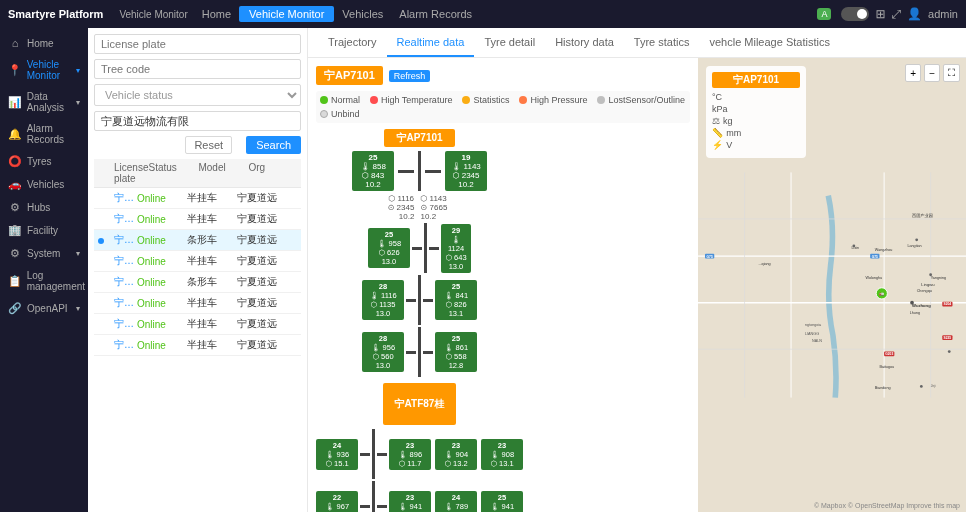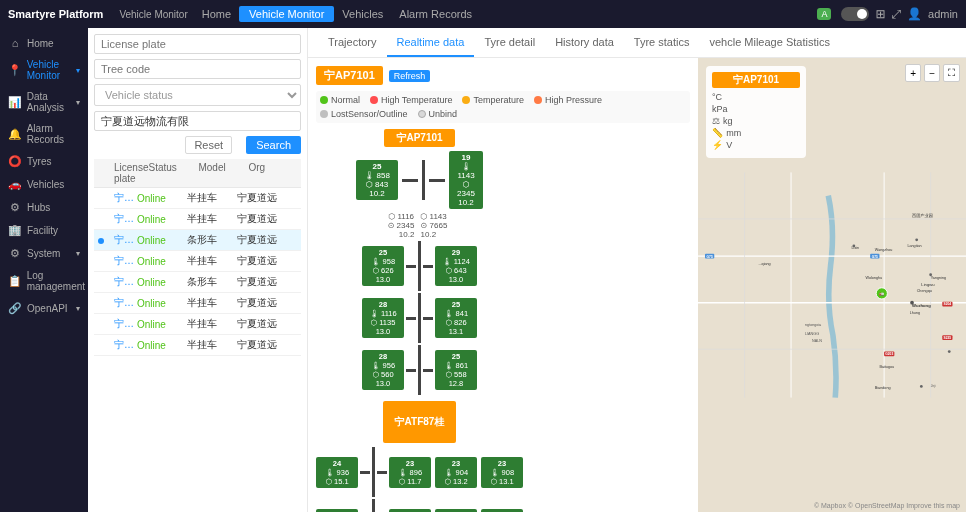--- a/index.html
+++ b/index.html
@@ -303,21 +303,21 @@
                 <div class="legend-item">
                   <div class="legend-dot normal"></div>
                   <span>Normal</span>
                 </div>
                 <div class="legend-item">
                   <div class="legend-dot high-temp"></div>
                   <span>High Temperature</span>
                 </div>
                 <div class="legend-item">
                   <div class="legend-dot low-pressure"></div>
-                  <span>Temperature</span>
+                  <span>Statistics</span>
                 </div>
                 <div class="legend-item">
                   <div class="legend-dot high-pressure"></div>
                   <span>High Pressure</span>
                 </div>
                 <div class="legend-item">
                   <div class="legend-dot lost"></div>
                   <span>LostSensor/Outline</span>
                 </div>
                 <div class="legend-item">
@@ -335,21 +335,21 @@
                   <div style="display:flex;align-items:center;gap:4px;margin-bottom:3px;font-size:8px;">
                     <div style="background:#2e7d32;color:#fff;border-radius:2px;padding:2px 4px;width:42px;text-align:center;">
                       <div style="font-weight:bold;">25</div>
                       <div>🌡 858</div>
                       <div>⬡ 843</div>
                       <div>10.2</div>
                     </div>
                     <div style="height:3px;background:#444;width:16px;"></div>
                     <div style="width:3px;background:#444;height:40px;"></div>
                     <div style="height:3px;background:#444;width:16px;"></div>
-                    <div style="background:#2e7d32;color:#fff;border-radius:2px;padding:2px 4px;width:34px;text-align:center;">
+                    <div style="background:#2e7d32;color:#fff;border-radius:2px;padding:2px 4px;width:42px;text-align:center;">
                       <div style="font-weight:bold;">19</div>
                       <div>🌡 1143</div>
                       <div>⬡ 2345</div>
                       <div>10.2</div>
                     </div>
                   </div>
 
                   <div style="font-size:8px;color:#555;text-align:center;margin-bottom:2px;">
                     <span>⬡ 1116</span>
                     <span style="margin:0 4px;">⬡ 1143</span>
@@ -364,21 +364,21 @@
                   <div style="display:flex;align-items:center;gap:2px;margin-bottom:2px;">
                     <div style="background:#2e7d32;color:#fff;border-radius:2px;padding:2px 3px;width:42px;text-align:center;font-size:7.5px;">
                       <div style="font-weight:bold;">25</div>
                         <div>🌡 958</div>
                         <div>⬡ 626</div>
                         <div>13.0</div>
                     </div>
                     <div style="height:3px;background:#444;width:10px;"></div>
                     <div style="width:3px;background:#444;height:50px;"></div>
                     <div style="height:3px;background:#444;width:10px;"></div>
-                    <div style="background:#2e7d32;color:#fff;border-radius:2px;padding:2px 3px;width:42px;text-align:center;font-size:7.5px;">
+                    <div style="background:#2e7d32;color:#fff;border-radius:2px;padding:2px 3px;width:30px;text-align:center;font-size:7.5px;">
                       <div style="font-weight:bold;">29</div>
                         <div>🌡 1124</div>
                         <div>⬡ 643</div>
                         <div>13.0</div>
                     </div>
                   </div>
 
                   <div style="display:flex;align-items:center;gap:2px;margin-bottom:2px;">
                     <div style="display:flex;gap:1px;">
                       <div style="background:#2e7d32;color:#fff;border-radius:2px;padding:2px 3px;width:42px;text-align:center;font-size:7.5px;">

